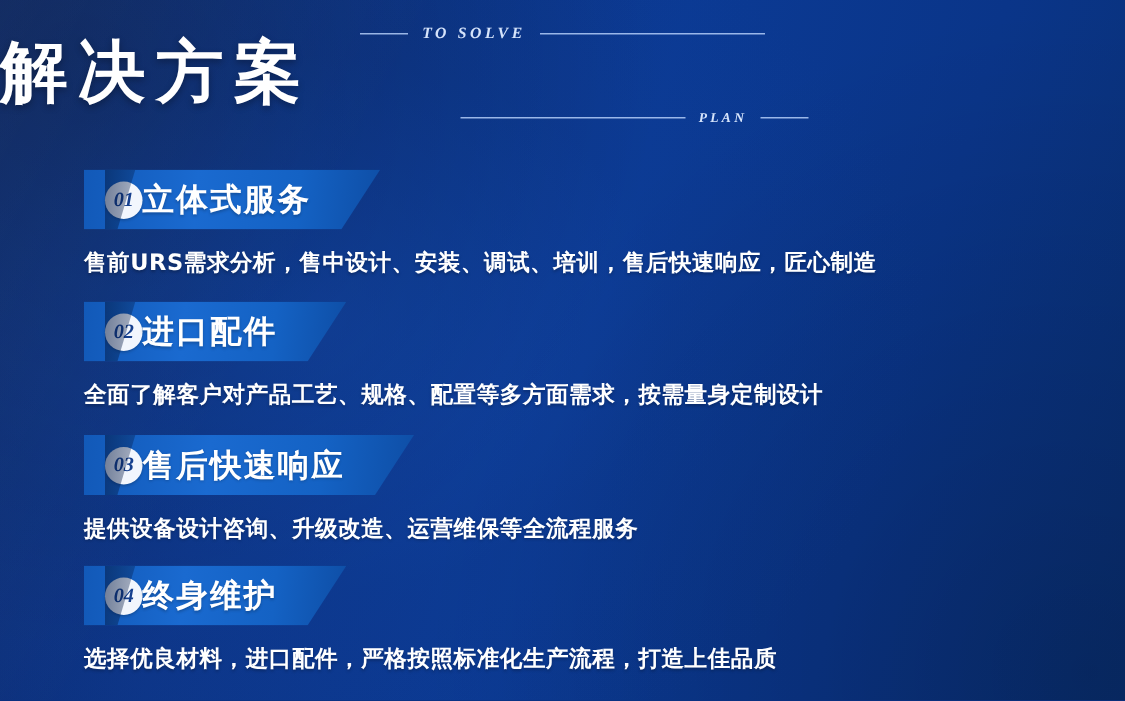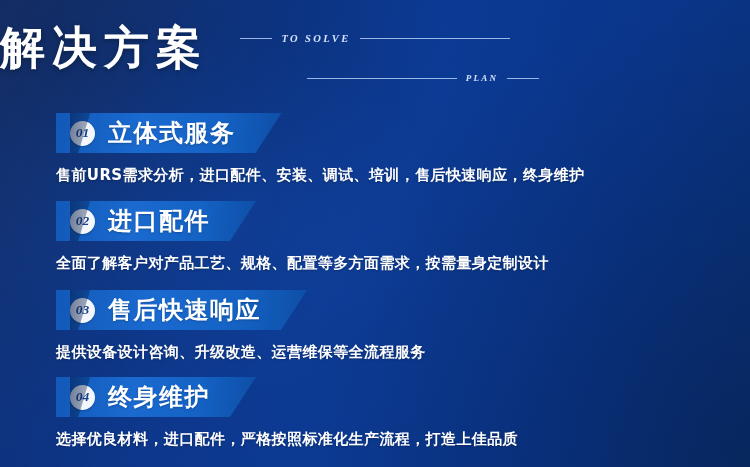--- a/index.html
+++ b/index.html
@@ -46,21 +46,21 @@
   }
 
   .eyebrow-row, .subline-row {
     position: absolute;
     display: flex;
     align-items: center;
     left: 0;
     width: 750px;
     justify-content: center;
   }
-  .eyebrow-row { top: 14px; height: 16px; margin-top: 16px; }
+  .eyebrow-row { top: 14px; height: 16px; }
   .subline-row { top: 70px; height: 16px; padding-left: 48px; }
 
   .rule {
     height: 1px;
     background: rgba(190,215,255,0.80);
   }
   .rule-short { width: 32px; }
   .rule-long  { width: 150px; }
 
   .eyebrow-text, .subline-text {
@@ -141,24 +141,23 @@
     display: flex;
     align-items: center;
     justify-content: center;
     flex: 0 0 auto;
     letter-spacing: 0px;
     box-shadow: 0 1px 2px rgba(0,0,0,0.22);
   }
 
   .banner-title {
     color: #ffffff;
-    font-size: 24px;
+    font-size: 21px;
     font-weight: 700;
     letter-spacing: 1.5px;
-    margin-left: 13px;
     white-space: nowrap;
     text-shadow: 0 1px 2px rgba(0,0,0,0.22);
   }
 
   .desc {
     margin-left: 56px;
     margin-top: 12px;
     color: #ffffff;
     font-size: 15px;
     font-weight: 700;
@@ -192,21 +191,21 @@
   </div>
 
   <div class="block block-1">
     <div class="banner-wrap">
       <div class="banner">
         <div class="num-badge">01</div>
         <div class="banner-title">立体式服务</div>
         <div class="banner-shadow"></div>
       </div>
     </div>
-    <div class="desc">售前URS需求分析，进口配件、安装、调试、培训，售后快速响应，终身维护</div>
+    <div class="desc">售前URS需求分析，售中设计、安装、调试、培训，售后快速响应，匠心制造</div>
   </div>
 
   <div class="block block-2">
     <div class="banner-wrap">
       <div class="banner">
         <div class="num-badge">02</div>
         <div class="banner-title">进口配件</div>
         <div class="banner-shadow"></div>
       </div>
     </div>

